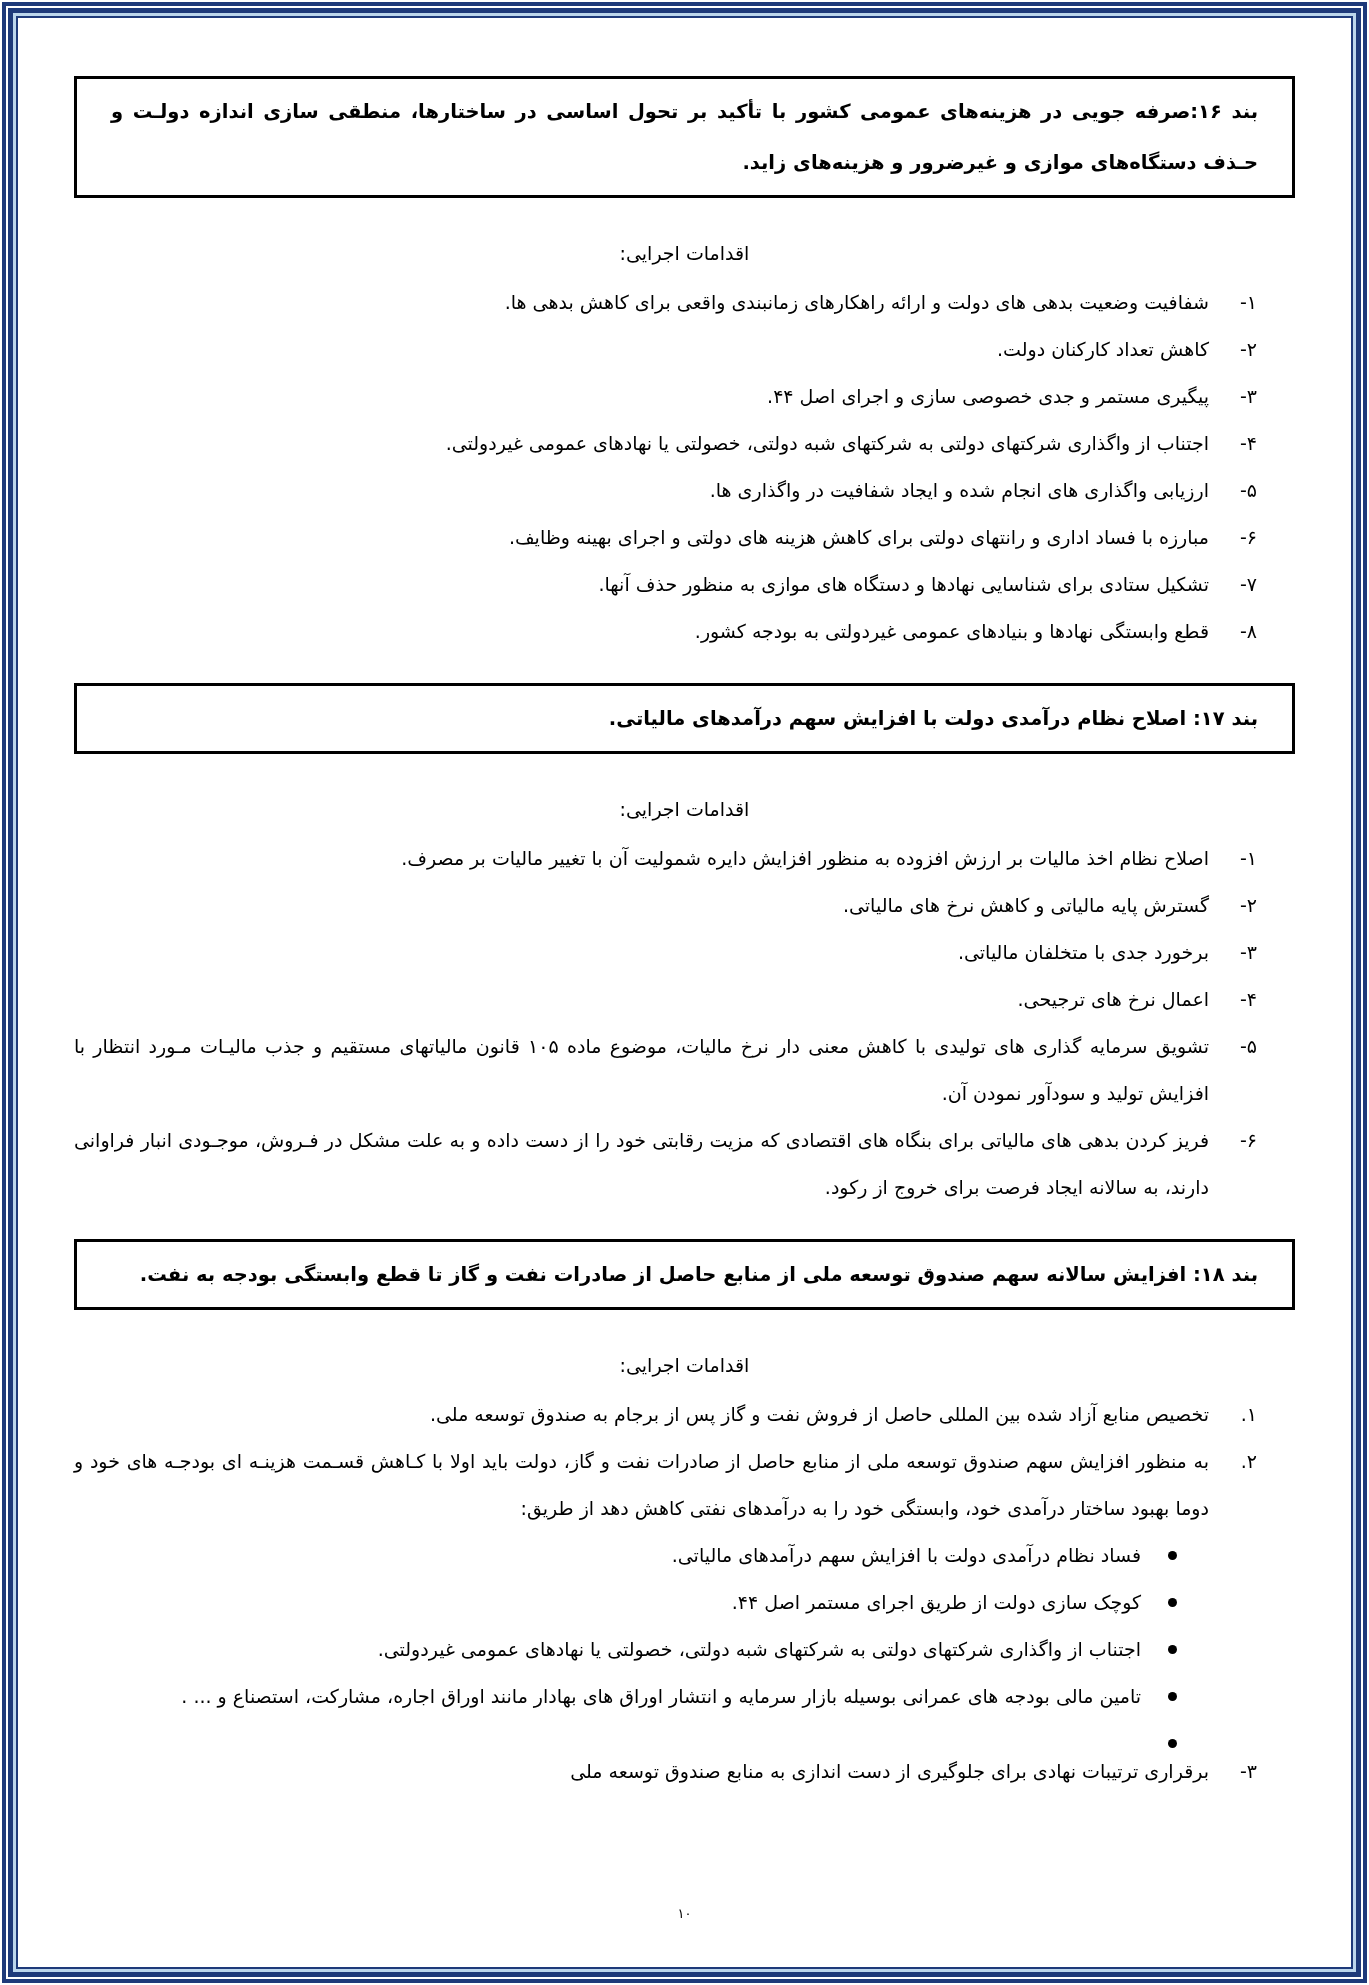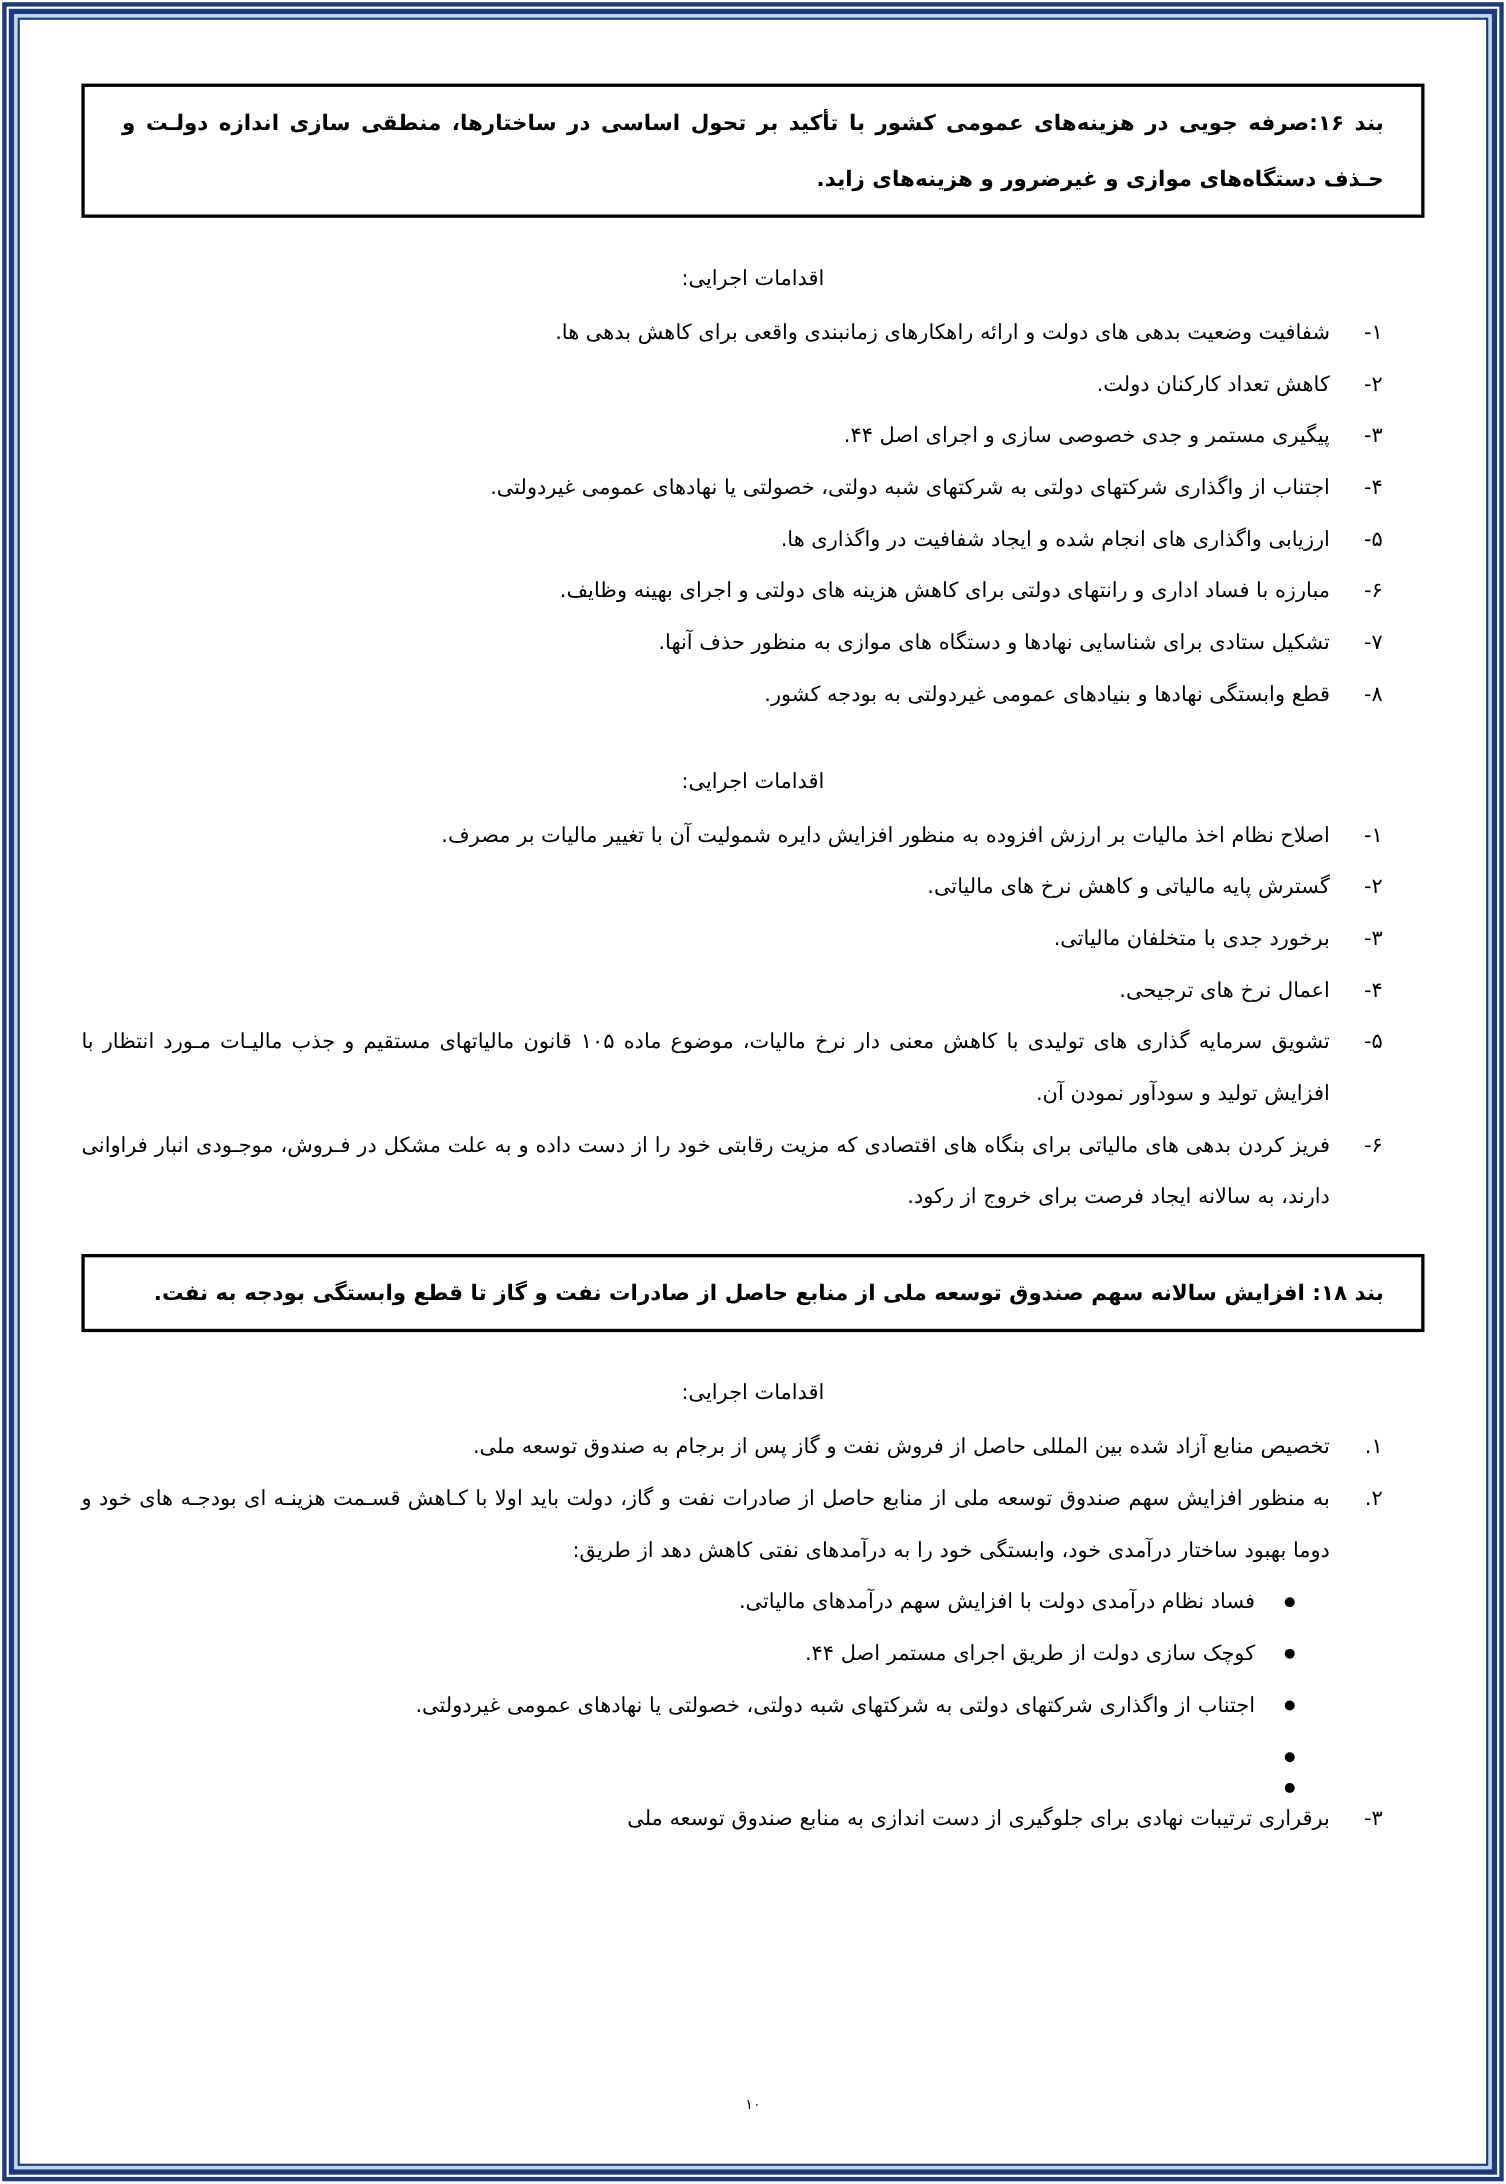--- a/index.html
+++ b/index.html
@@ -100,20 +100,23 @@
                       <span class="marker">۷-</span>
                       <div class="txt">تشکیل ستادی برای شناسایی نهادها و دستگاه های موازی به منظور حذف آنها.</div>
                     </div>
                     <div class="row num">
                       <span class="marker">۸-</span>
                       <div class="txt">قطع وابستگی نهادها و بنیادهای عمومی غیردولتی به بودجه کشور.</div>
                     </div>
                   </div>
                 </section>
                 <section class="clause-section">
+                  <div class="clause-box">
+                    <div class="clause-title">بند ۱۷: اصلاح نظام درآمدی دولت با افزایش سهم درآمدهای مالیاتی.</div>
+                  </div>
                   <div class="actions-header">اقدامات اجرایی:</div>
                   <div class="rows">
                     <div class="row num">
                       <span class="marker">۱-</span>
                       <div class="txt">اصلاح نظام اخذ مالیات بر ارزش افزوده به منظور افزایش دایره شمولیت آن با تغییر مالیات بر مصرف.</div>
                     </div>
                     <div class="row num">
                       <span class="marker">۲-</span>
                       <div class="txt">گسترش پایه مالیاتی و کاهش نرخ های مالیاتی.</div>
                     </div>
@@ -164,20 +167,21 @@
                     <div class="row bullet">
                       <span class="dot-cell">
                         <span class="dot"></span>
                       </span>
                       <div class="txt">اجتناب از واگذاری شرکتهای دولتی به شرکتهای شبه دولتی، خصولتی یا نهادهای عمومی غیردولتی.</div>
                     </div>
                     <div class="row bullet">
                       <span class="dot-cell">
                         <span class="dot"></span>
                       </span>
+                      <div class="txt">تامین مالی بودجه های عمرانی بوسیله بازار سرمایه و انتشار اوراق های بهادار مانند اوراق اجاره، مشارکت، استصناع و ... .</div>
                     </div>
                     <div class="row bullet">
                       <span class="dot-cell">
                         <span class="dot"></span>
                       </span>
                     </div>
                     <div class="row num">
                       <span class="marker">۳-</span>
                       <div class="txt">برقراری ترتیبات نهادی برای جلوگیری از دست اندازی به منابع صندوق توسعه ملی</div>
                     </div>

